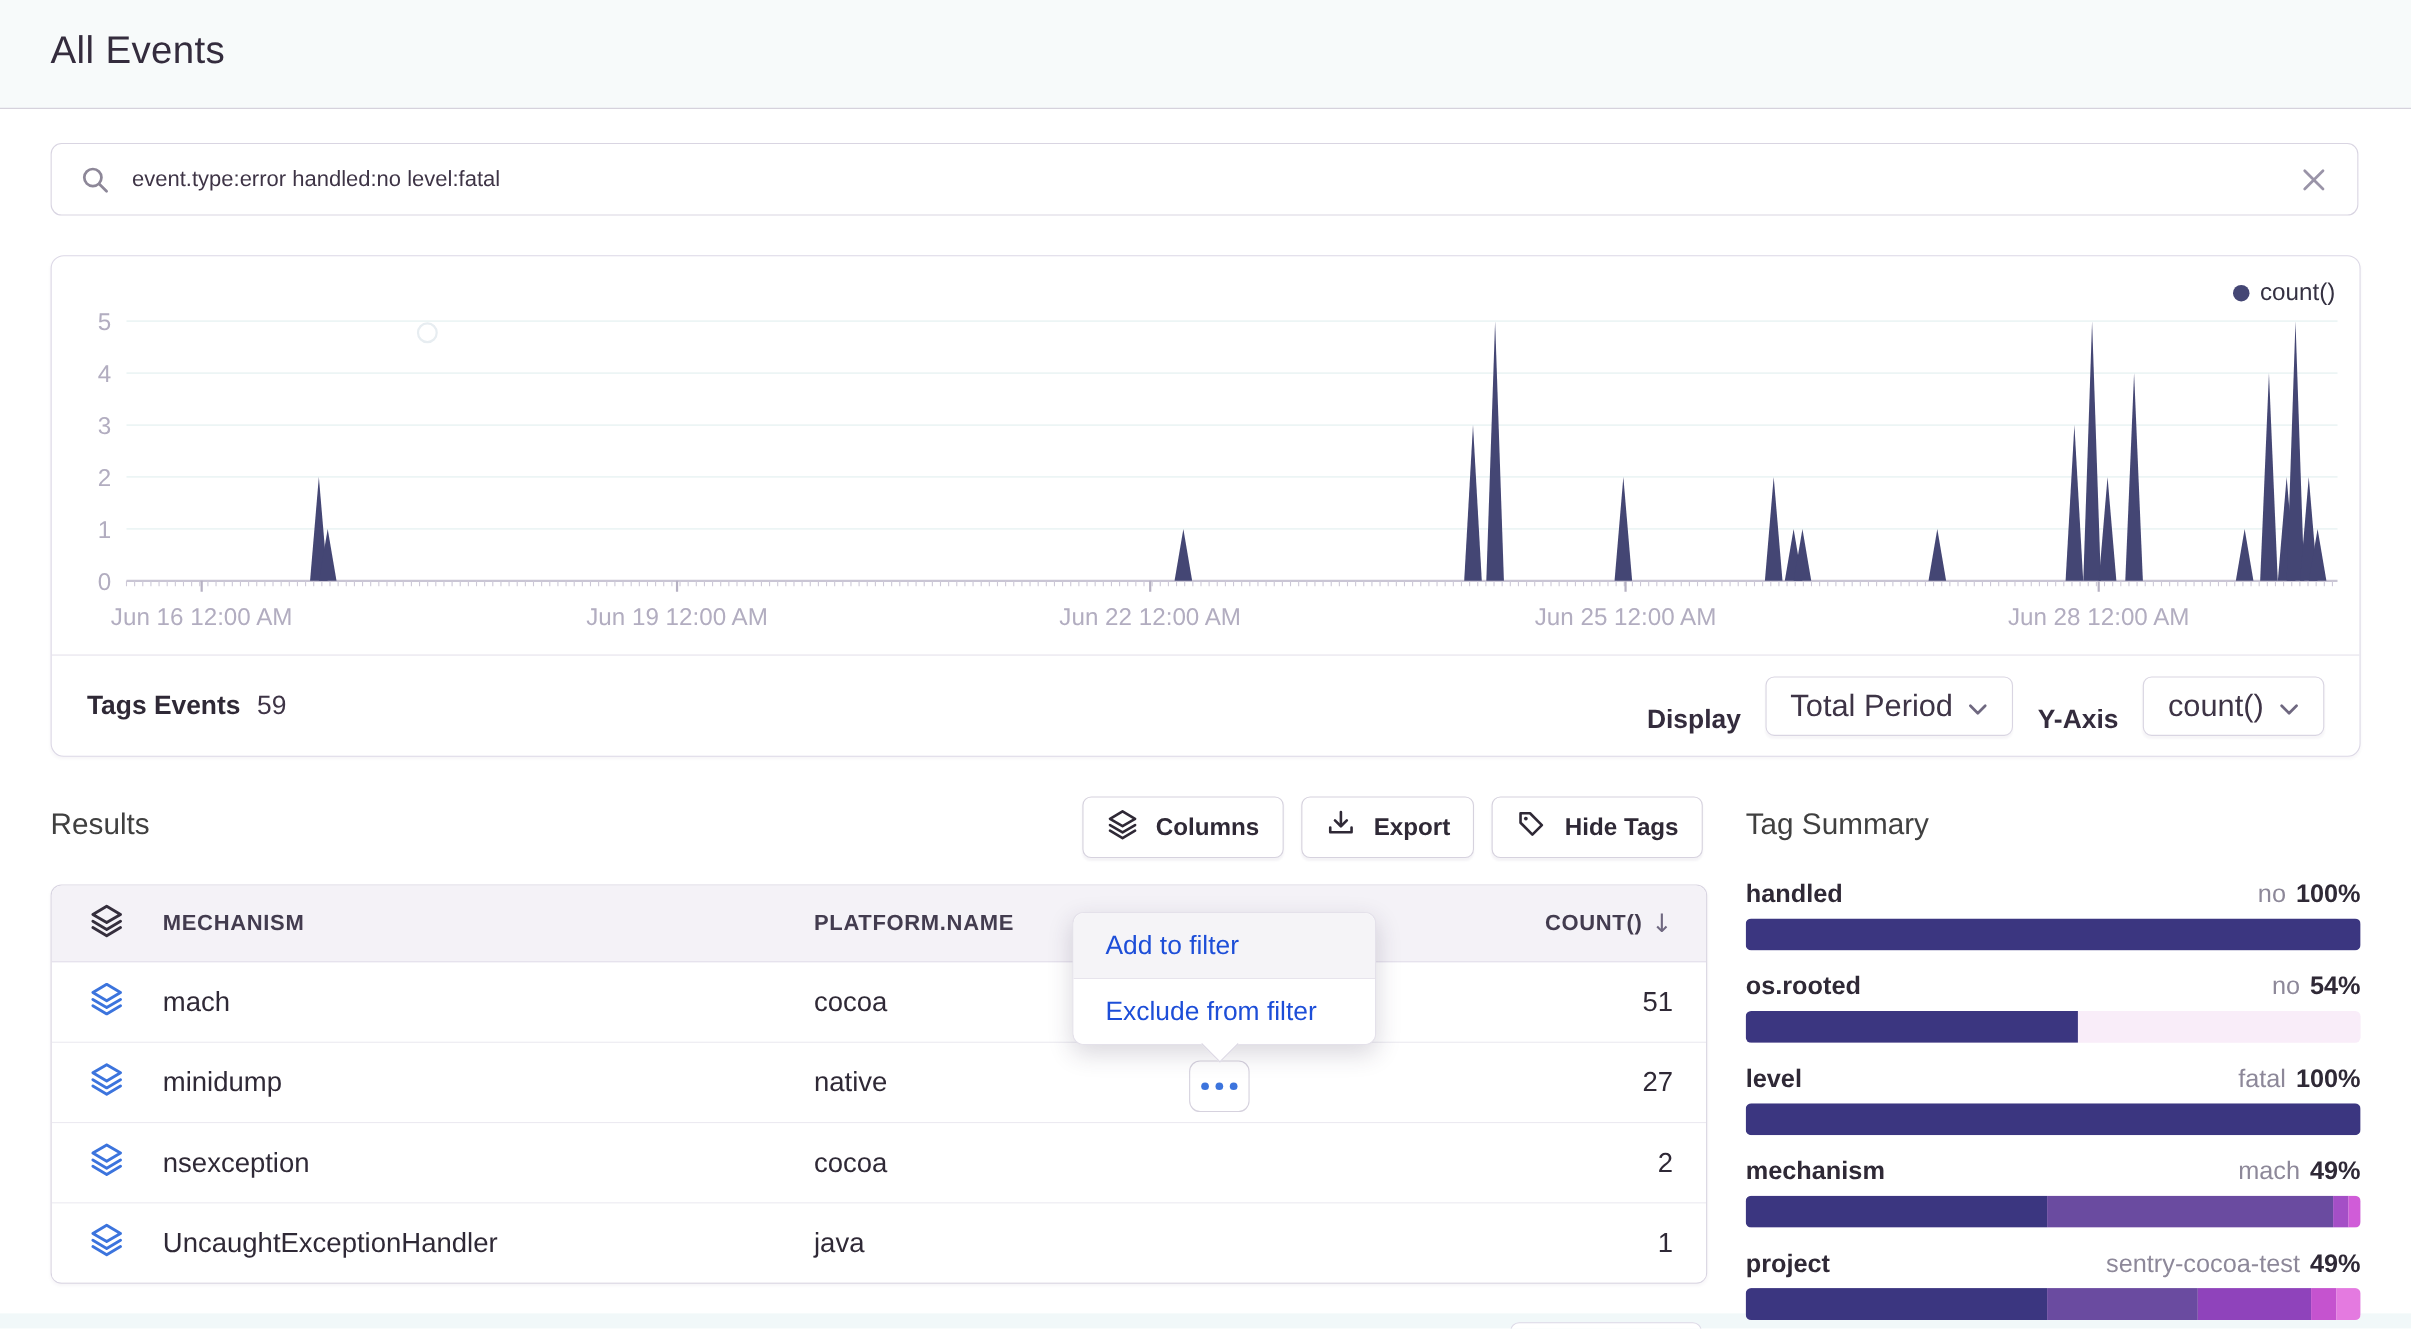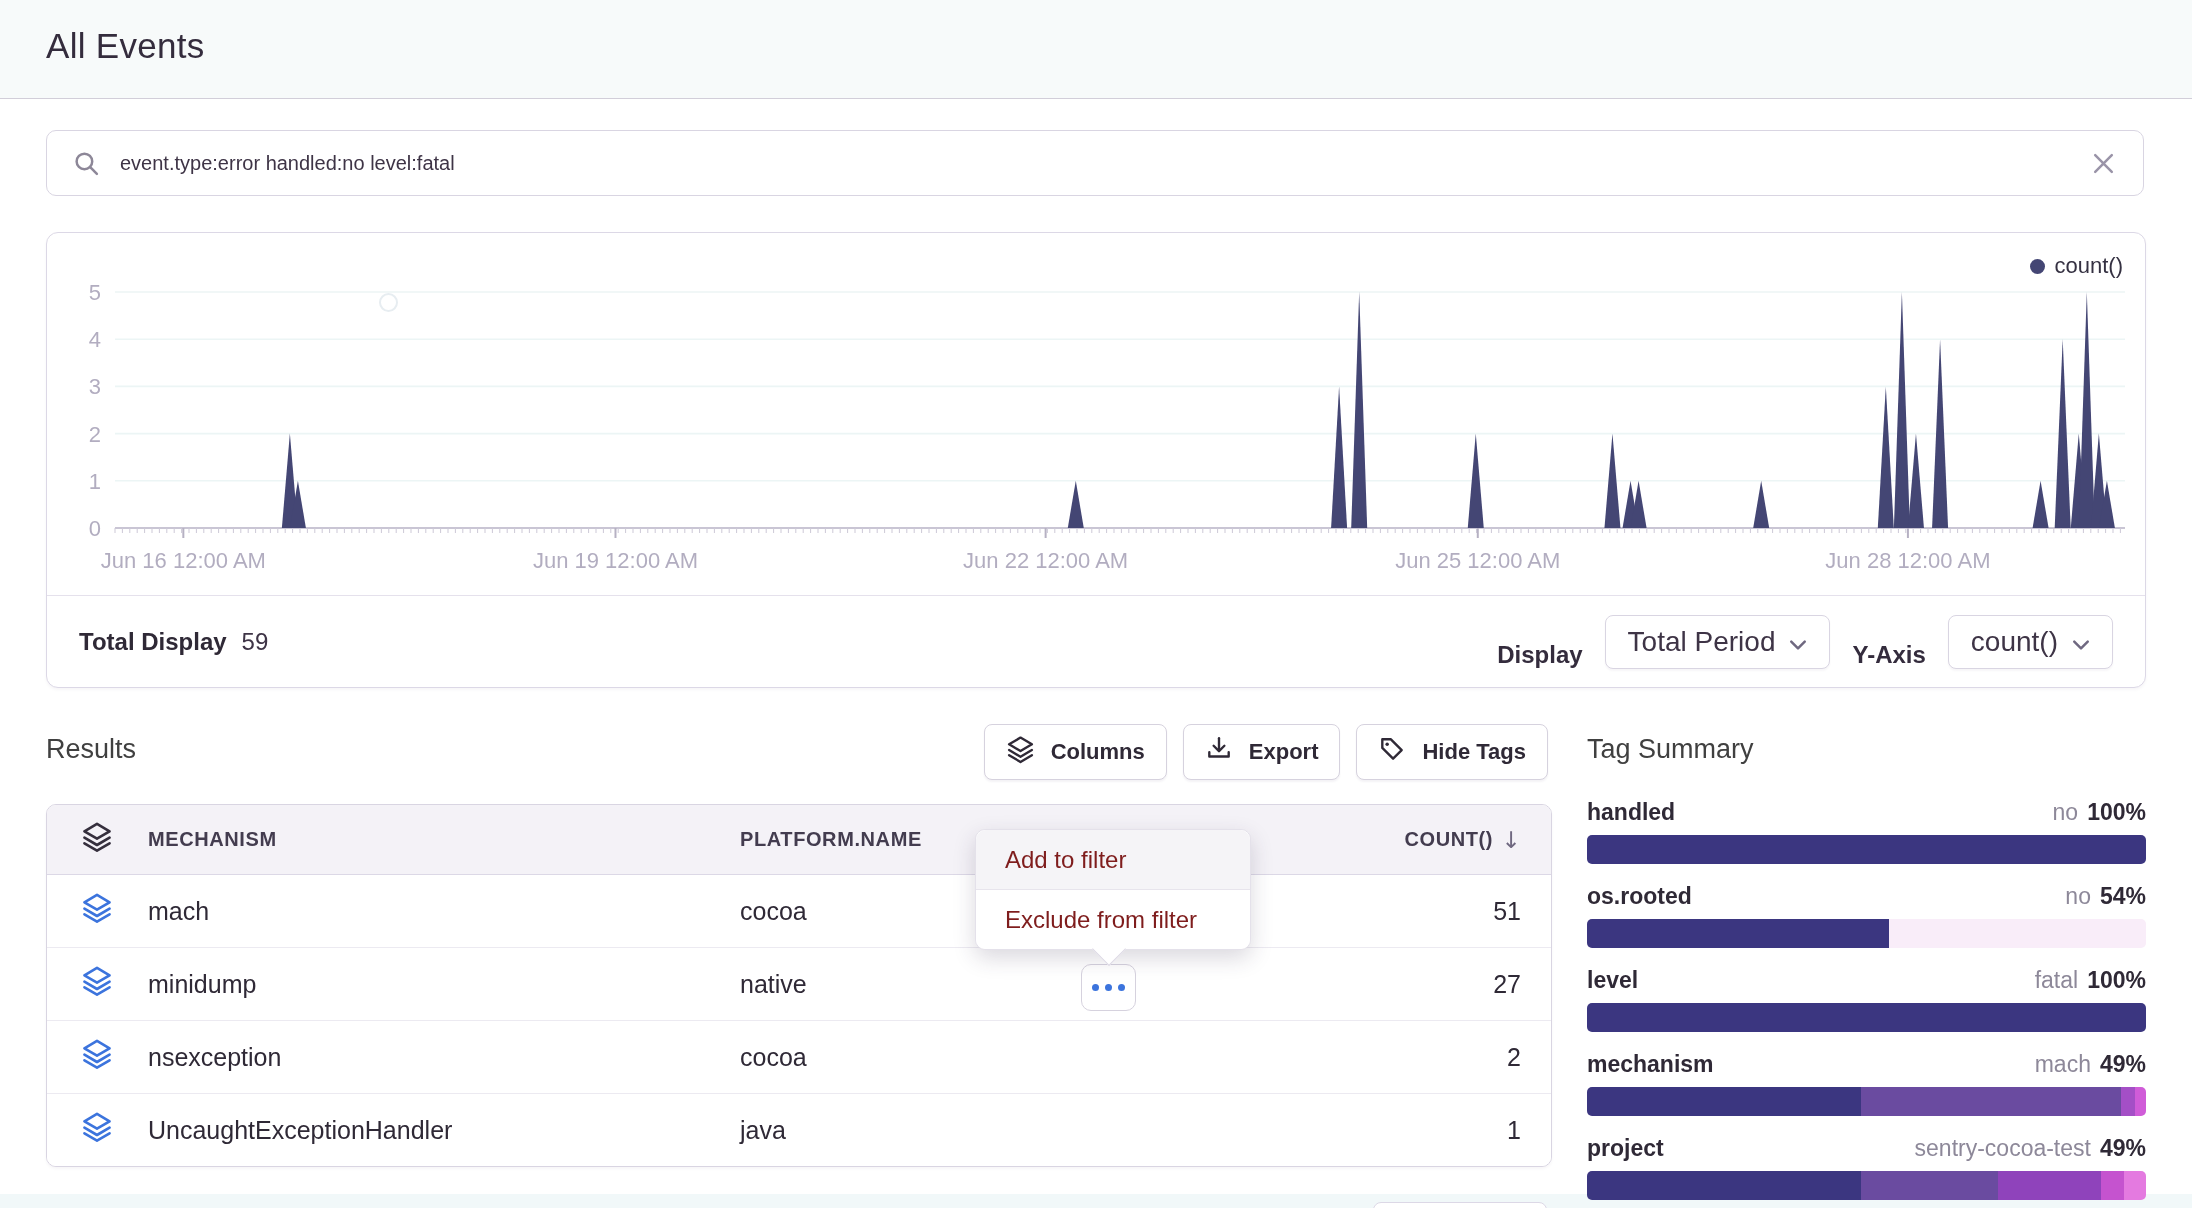--- a/index.html
+++ b/index.html
@@ -63,21 +63,21 @@
   .cell-platform{flex:1;display:flex;align-items:center;}
   .cell-count{flex:0 0 240px;display:flex;align-items:center;justify-content:flex-end;
               padding-right:30px;box-sizing:border-box;gap:8px;}
   .sort{font-family:"DejaVu Sans",sans-serif;font-size:23px;color:#6f6880;font-weight:normal;}
 
   
   .context-menu{position:absolute;left:975px;top:829px;width:274px;background:#fff;
                 border:1px solid #e4e1ea;border-radius:10px;z-index:10;
                 box-shadow:0 8px 22px rgba(50,40,70,.18);}
   .menu-item{height:59px;display:flex;align-items:center;padding-left:29px;font-size:24px;
-             color:#7f1d1d;cursor:pointer;background:#fff;border-radius:0 0 10px 10px;}
+             color:#1d4ed8;cursor:pointer;background:#fff;border-radius:0 0 10px 10px;}
   .menu-item.first{background:#f5f4f7;border-bottom:1px solid #e7e4ec;border-radius:10px 10px 0 0;}
   .menu-tail{position:absolute;left:121px;bottom:-12px;width:23px;height:23px;background:#fff;
              border-right:1px solid #dcd8e4;border-bottom:1px solid #dcd8e4;transform:rotate(45deg);}
   .more-button{position:absolute;left:1081px;top:964px;width:55px;height:47px;background:#fff;
                border:1px solid #d6d2de;border-radius:10px;display:flex;align-items:center;
                justify-content:center;gap:6px;cursor:pointer;z-index:5;}
   .more-button .dot{width:7px;height:7px;border-radius:50%;background:#3c74dd;display:inline-block;}
 
   
   .tag-summary{position:absolute;left:1587px;top:734px;width:559px;}
@@ -437,21 +437,21 @@
         <path d="M 2031.81 295 L 2039.81 59 L 2047.81 295 Z" fill="#444674"></path>
         <path d="M 2043.87 295 L 2051.87 200.6 L 2059.87 295 Z" fill="#444674"></path>
         <path d="M 2051.91 295 L 2059.91 247.8 L 2067.91 295 Z" fill="#444674"></path>
       </svg>
     <div class="faint-circle"></div>
     <div class="legend">
       <span class="legend-dot"></span>
       <span>count()</span>
     </div>
     <div class="chart-footer">
-      <span class="tot-label">Total Display</span>
+      <span class="tot-label">Tags Events</span>
       <span class="tot-value">59</span>
       <div class="footer-controls">
         <span class="ctrl-label">Display</span>
         <button class="dropdown">
           <span>Total Period</span>
           <span><svg viewBox="0 0 16 10" width="18" height="12" fill="none" stroke="#6f6880" stroke-width="2.2" stroke-linecap="round" stroke-linejoin="round">
                 <path d="M2 2 L8 8 L14 2"></path>
               </svg></span>
         </button>
         <span class="ctrl-label">Y-Axis</span>

